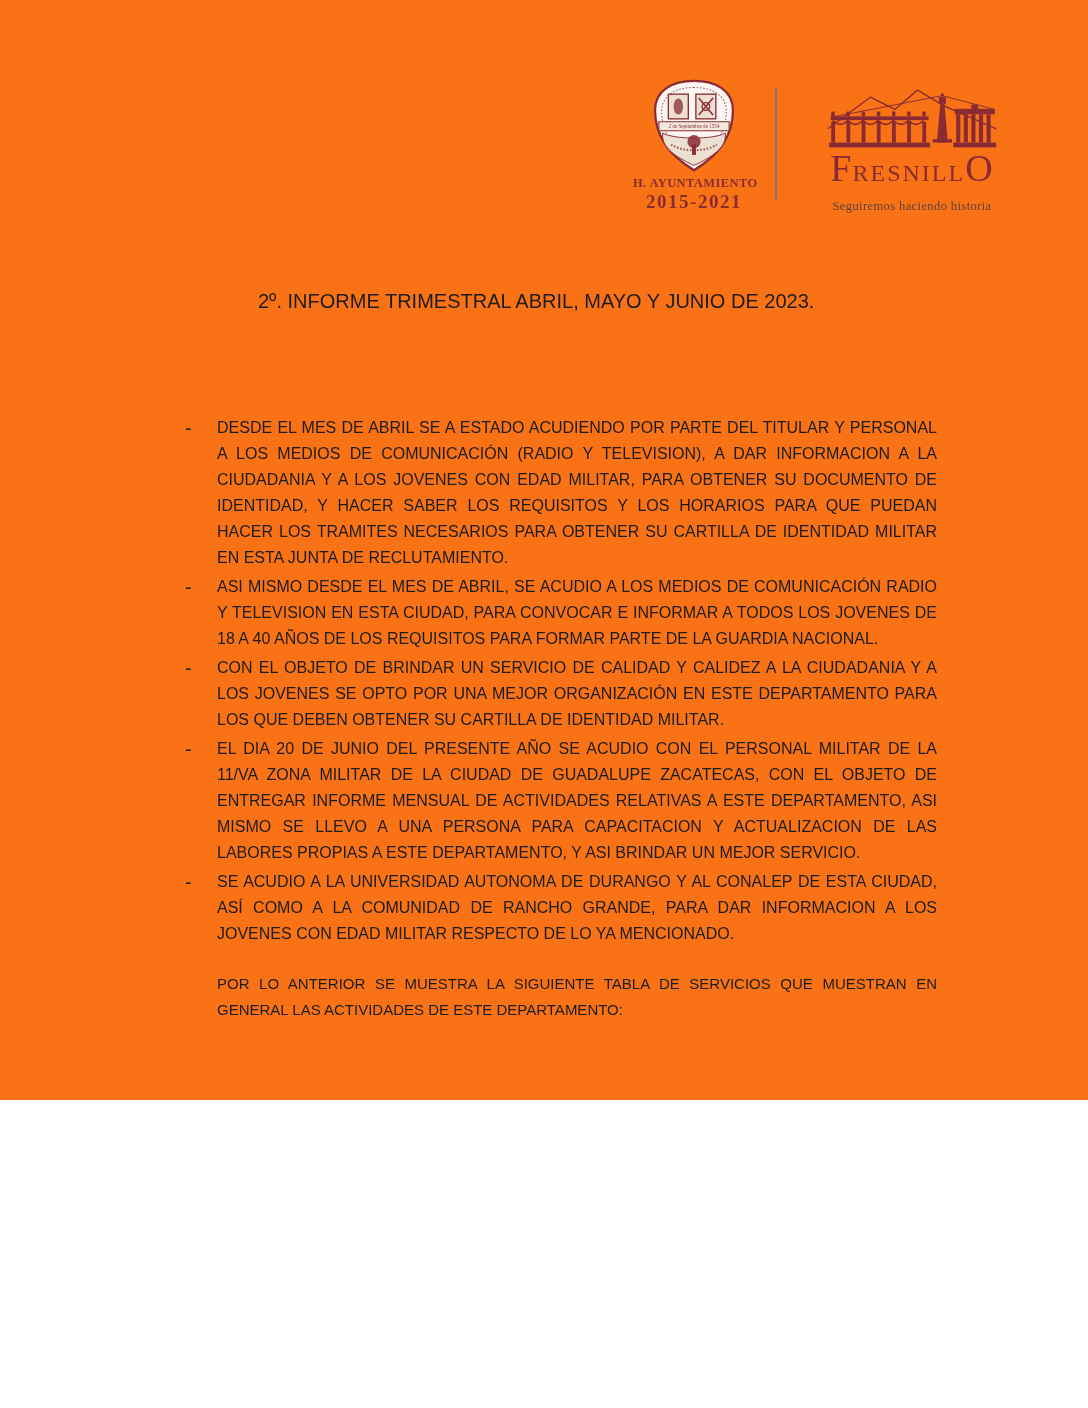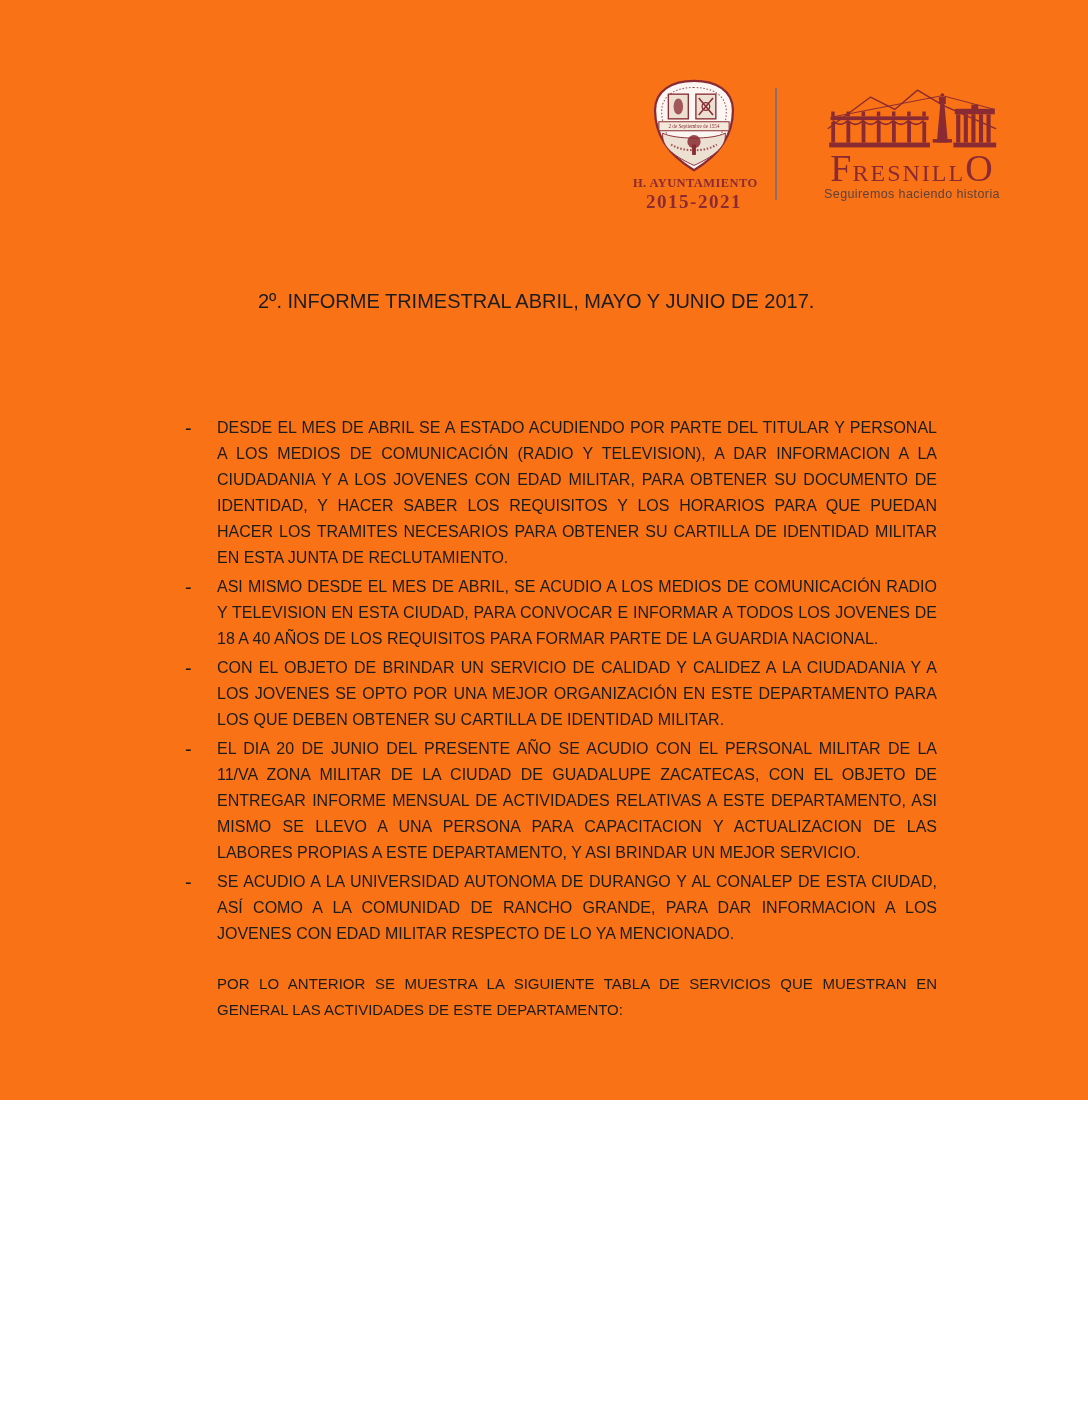--- a/index.html
+++ b/index.html
@@ -28,21 +28,21 @@
   }
   .brand-block { position:absolute; left:800px; top:86px; width:224px; text-align:center; }
   .brand-block svg { display:block; margin:0 auto; }
   .brand-name {
     font-family:"Liberation Serif", serif; color:var(--maroon);
     line-height:1; margin-top:-6px; white-space:nowrap;
   }
   .brand-name .big { font-size:38px; letter-spacing:1px; }
   .brand-name .mid { font-size:24px; letter-spacing:2px; }
   .brand-tagline {
-    font-size:12.5px; letter-spacing:.4px; color:#5a423e; margin-top:0px; white-space:nowrap;
+    font-size:12.5px; letter-spacing:.4px; color:#5a423e; margin-top:12px; white-space:nowrap;font-family:Liberation Serif, serif;
   }
 
   
   .content { position:absolute; top:277px; left:185px; right:151px; }
   .doc-title, .doc-subtitle {
     font-size:20px; line-height:26px; margin-left:73px; white-space:nowrap;
   }
   .doc-subtitle { margin-top:11px; }
   .bullet-list { margin-top:101px; }
   .bullet-item { display:flex; }
@@ -125,21 +125,21 @@
           <rect x="227" y="41" width="6" height="41"></rect>
         <rect x="238" y="41" width="6" height="41"></rect>
       </g>
       <rect x="190" y="82" width="62" height="7" fill="var(--maroon)"></rect>
     </svg>
     <div class="brand-name"><span class="big">F</span><span class="mid">RESNILL</span><span class="big">O</span></div>
     <div class="brand-tagline">Seguiremos haciendo historia</div>
   </div>
 
   <div class="content">
-    <div class="doc-subtitle">2º. INFORME TRIMESTRAL ABRIL, MAYO Y JUNIO DE 2017.</div>
+    <div class="doc-subtitle">2º. INFORME TRIMESTRAL ABRIL, MAYO Y JUNIO DE 2023.</div>
 
     <div class="bullet-list">
       <div class="bullet-item">
           <span class="bullet-marker">-</span>
           <p class="bullet-text">DESDE EL MES DE ABRIL SE A ESTADO ACUDIENDO POR PARTE DEL TITULAR Y PERSONAL A LOS MEDIOS DE COMUNICACIÓN (RADIO Y TELEVISION), A DAR INFORMACION A LA CIUDADANIA Y A LOS JOVENES CON EDAD MILITAR, PARA OBTENER SU DOCUMENTO DE IDENTIDAD, Y HACER SABER LOS REQUISITOS Y LOS HORARIOS PARA QUE PUEDAN HACER LOS TRAMITES NECESARIOS PARA OBTENER SU CARTILLA DE IDENTIDAD MILITAR EN ESTA JUNTA DE RECLUTAMIENTO.</p>
         </div>
         <div class="bullet-item">
           <span class="bullet-marker">-</span>
           <p class="bullet-text">ASI MISMO DESDE EL MES DE ABRIL, SE ACUDIO A LOS MEDIOS DE COMUNICACIÓN RADIO Y TELEVISION EN ESTA CIUDAD, PARA CONVOCAR E INFORMAR A TODOS LOS JOVENES DE 18 A 40 AÑOS DE LOS REQUISITOS PARA FORMAR PARTE DE LA GUARDIA NACIONAL.</p>
         </div>

